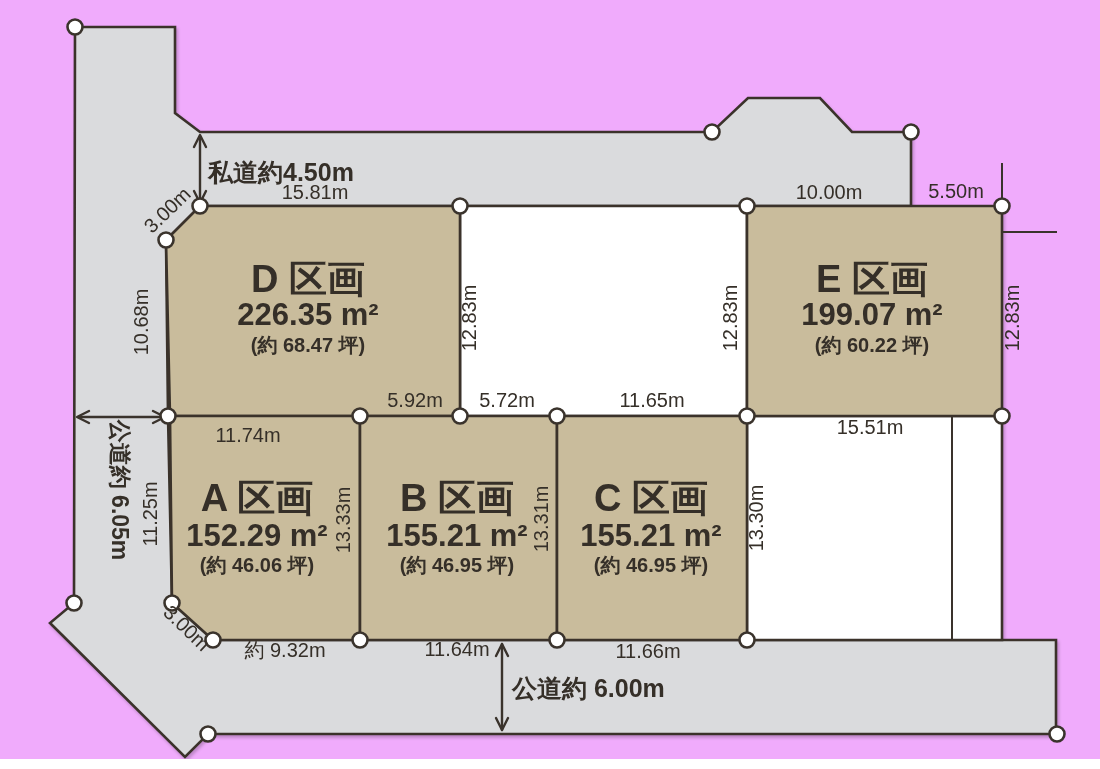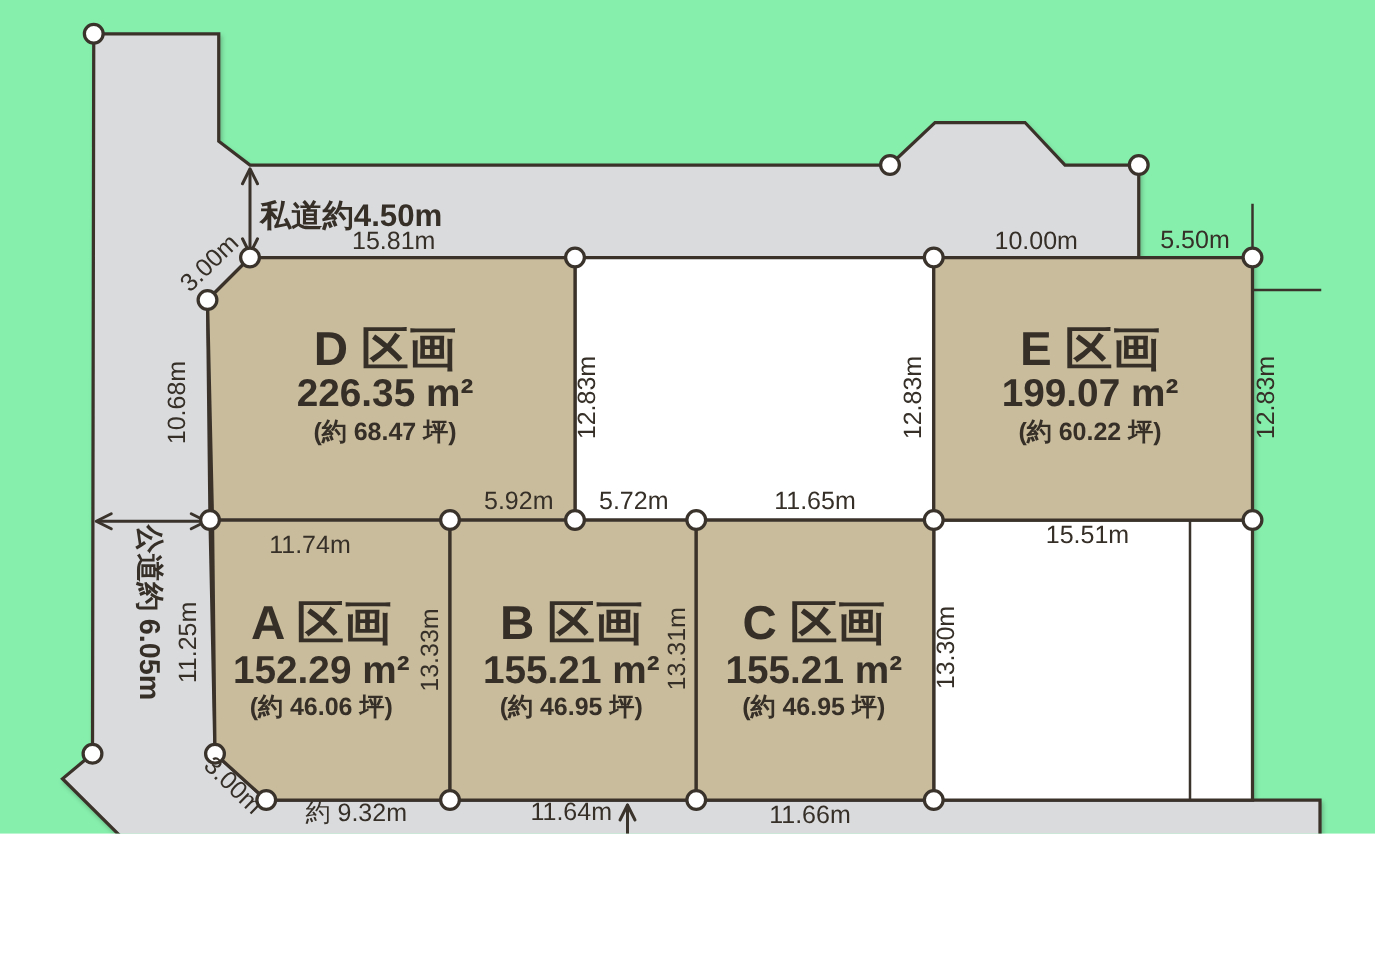--- a/index.html
+++ b/index.html
@@ -1,17 +1,17 @@
 <!DOCTYPE html>
 <html><head>
 <meta charset="utf-8">
 <style>
   html,body{margin:0;padding:0;background:#ffffff;}
   .stage{
-    width:1100px;height:667px;background:#86efac;position:relative;overflow:hidden;
+    width:1100px;height:759px;background:#f0abfc;position:relative;overflow:hidden;
     font-family:"Liberation Sans","DejaVu Sans",sans-serif;
   }
   svg{display:block;}
   .outline{stroke:#3a332c;stroke-width:2.6;stroke-linejoin:miter;}
   .thinline{stroke:#3a332c;stroke-width:2;fill:none;}
   .vertex{fill:#ffffff;stroke:#3a332c;stroke-width:2.6;}
   .arrow{stroke:#3a332c;stroke-width:2.4;fill:none;stroke-linecap:round;stroke-linejoin:round;}
   text{fill:#352f28;}
   .dim{font-size:20px;font-weight:normal;}
   .plot-name{font-size:38px;font-weight:bold;}

